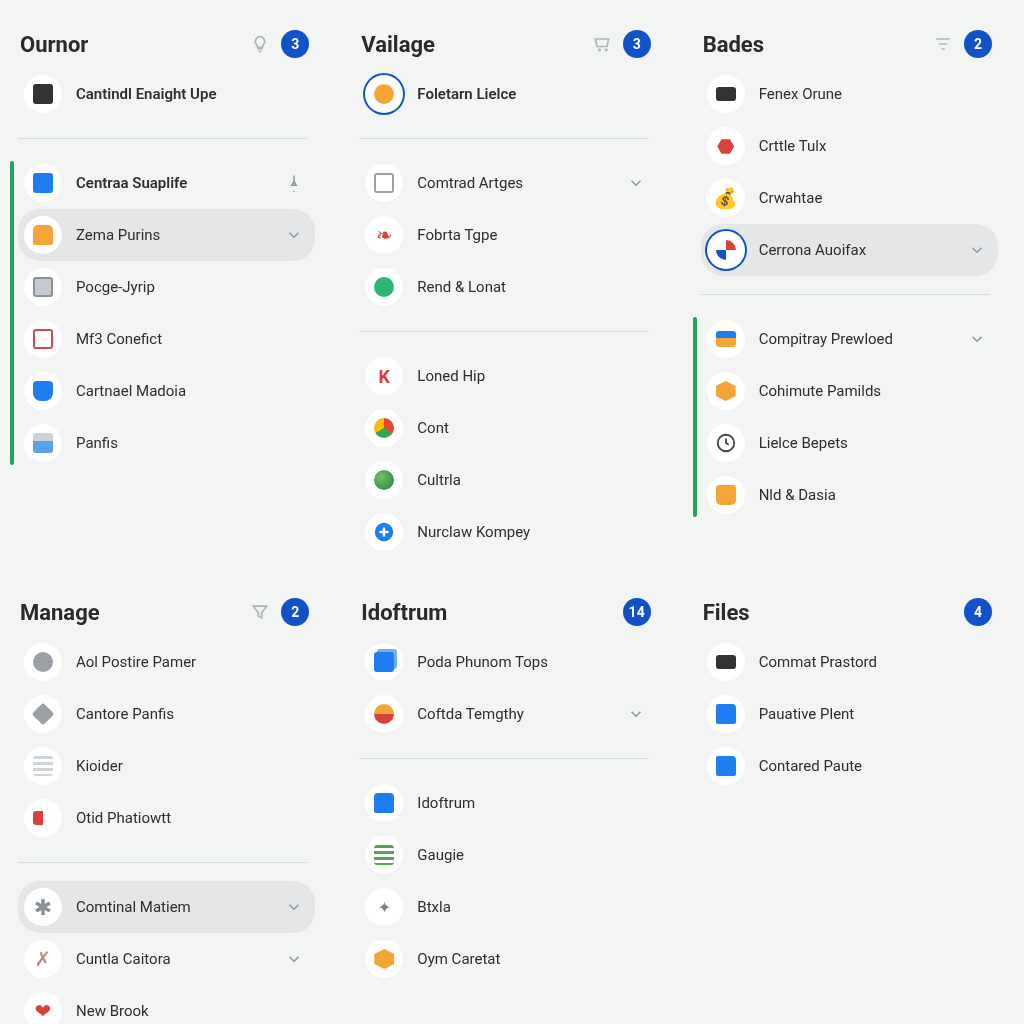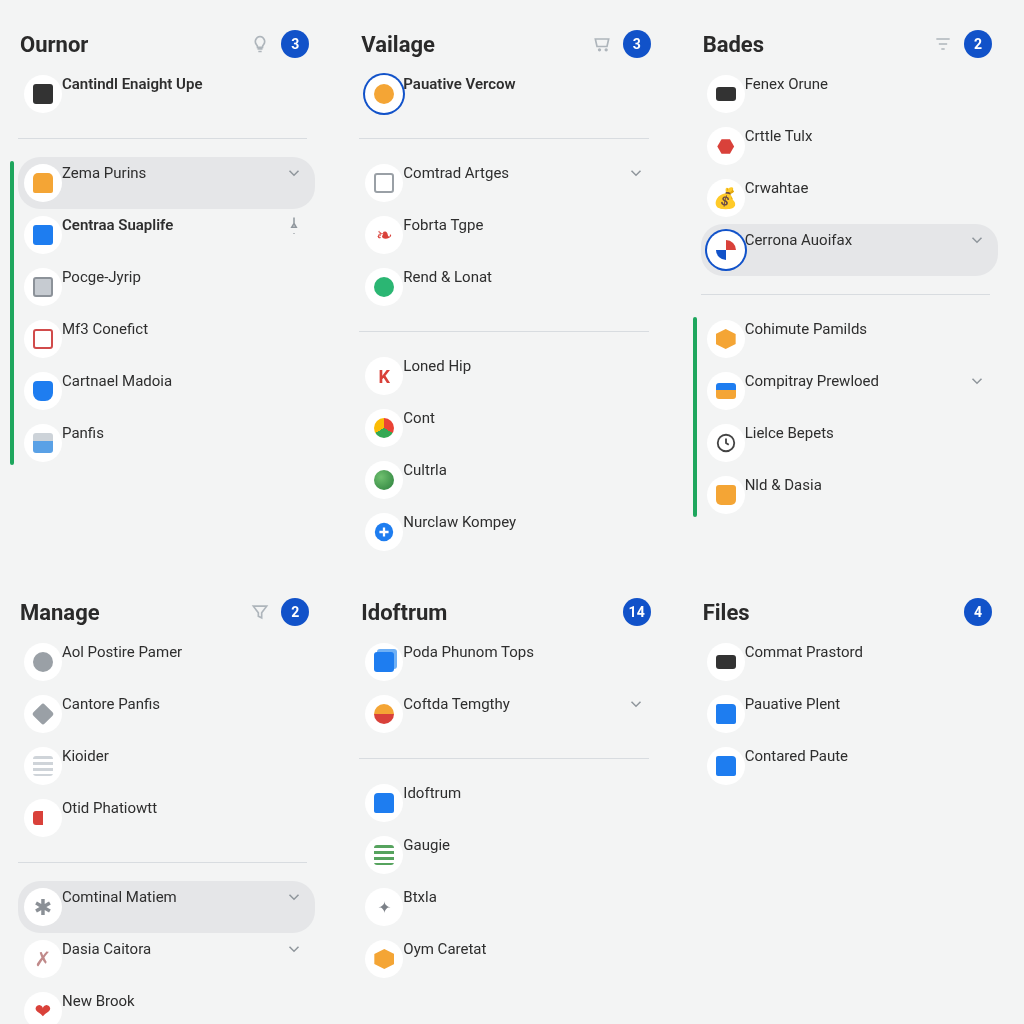--- a/index.html
+++ b/index.html
@@ -35,21 +35,21 @@
     display: inline-flex; align-items: center; justify-content: center;
   }
   .groups { display: flex; flex-direction: column; gap: 18px; }
   .group { position: relative; padding-left: 8px; }
   .group.accent-green::before {
     content: ""; position: absolute; left: 0; top: 4px; bottom: 4px;
     width: 4px; background: #1ea65d; border-radius: 2px;
   }
   .divider { height: 1px; background: #d8dce0; margin: 0 8px; }
   .item {
-    display: flex; align-items: flex-start; 
+    display: flex; align-items: center; gap: 14px;
     padding: 7px 10px 7px 6px; border-radius: 22px;
   }
   .item.sel { background: #e5e6e8; }
   .label { flex: 1; color: #2e2e2e; font-size: 15px; }
   .item.strong .label { font-weight: 600; }
   .trail {
     width: 22px; color: #8f969c;
     display: inline-flex; align-items: center; justify-content: center;
   }
   .trail svg { width: 18px; height: 18px; }
@@ -88,39 +88,39 @@
     <div class="group">
       <div class="item strong">
         <span class="icon">
             <span class="sq c-dark"></span>
           </span>
         <span class="label">Cantindl Enaight Upe</span>
       </div>
     </div>
     <div class="divider"></div>
     <div class="group accent-green">
+      <div class="item strong">
+        <span class="icon">
+            <span class="sq c-blue"></span>
+          </span>
+        <span class="label">Centraa Suaplife</span>
+        <span class="trail">
+            <svg viewBox="0 0 24 24" fill="none" stroke="currentColor" stroke-width="2">
+              <path d="M12 2v8m0 0 3 5H9l3-5zm0 13v4"></path>
+            </svg>
+          </span>
+      </div>
       <div class="item sel">
         <span class="icon">
             <span class="sq c-orange" style="border-radius:5px 5px 2px 2px"></span>
           </span>
         <span class="label">Zema Purins</span>
         <span class="trail">
             <svg viewBox="0 0 24 24" fill="none" stroke="currentColor" stroke-width="2">
               <path d="m6 9 6 6 6-6"></path>
-            </svg>
-          </span>
-      </div>
-      <div class="item strong">
-        <span class="icon">
-            <span class="sq c-blue"></span>
-          </span>
-        <span class="label">Centraa Suaplife</span>
-        <span class="trail">
-            <svg viewBox="0 0 24 24" fill="none" stroke="currentColor" stroke-width="2">
-              <path d="M12 2v8m0 0 3 5H9l3-5zm0 13v4"></path>
             </svg>
           </span>
       </div>
       <div class="item">
         <span class="icon">
             <span class="sq c-lgray" style="border:2px solid #8c9299"></span>
           </span>
         <span class="label">Pocge-Jyrip</span>
       </div>
       <div class="item">
@@ -156,21 +156,21 @@
         </span>
       <span class="badge">3</span>
     </div>
   </header>
   <div class="groups">
     <div class="group">
       <div class="item strong">
         <span class="icon ring">
             <span class="sq c-orange" style="border-radius:50%"></span>
           </span>
-        <span class="label">Pauative Vercow</span>
+        <span class="label">Foletarn Lielce</span>
       </div>
     </div>
     <div class="divider"></div>
     <div class="group">
       <div class="item">
         <span class="icon">
             <span class="sq" style="border:2px solid #9aa0a6;background:#fff"></span>
           </span>
         <span class="label">Comtrad Artges</span>
         <span class="trail">
@@ -266,34 +266,34 @@
             <svg viewBox="0 0 24 24" fill="none" stroke="currentColor" stroke-width="2">
               <path d="m6 9 6 6 6-6"></path>
             </svg>
           </span>
       </div>
     </div>
     <div class="divider"></div>
     <div class="group accent-green">
       <div class="item">
         <span class="icon">
+            <span class="sq" style="background:linear-gradient(#1e7df0 45%,#f4a535 45%);height:16px"></span>
+          </span>
+        <span class="label">Compitray Prewloed</span>
+        <span class="trail">
+            <svg viewBox="0 0 24 24" fill="none" stroke="currentColor" stroke-width="2">
+              <path d="m6 9 6 6 6-6"></path>
+            </svg>
+          </span>
+      </div>
+      <div class="item">
+        <span class="icon">
             <span class="sq c-orange" style="clip-path:polygon(50% 0,100% 25%,100% 75%,50% 100%,0 75%,0 25%)"></span>
           </span>
         <span class="label">Cohimute Pamilds</span>
-      </div>
-      <div class="item">
-        <span class="icon">
-            <span class="sq" style="background:linear-gradient(#1e7df0 45%,#f4a535 45%);height:16px"></span>
-          </span>
-        <span class="label">Compitray Prewloed</span>
-        <span class="trail">
-            <svg viewBox="0 0 24 24" fill="none" stroke="currentColor" stroke-width="2">
-              <path d="m6 9 6 6 6-6"></path>
-            </svg>
-          </span>
       </div>
       <div class="item">
         <span class="icon">
             <svg viewBox="0 0 24 24" fill="none" stroke="#444" stroke-width="2">
               <circle cx="12" cy="12" r="9"></circle>
               <path d="M12 7v5l3 2"></path>
             </svg>
           </span>
         <span class="label">Lielce Bepets</span>
       </div>
@@ -356,21 +356,21 @@
         <span class="trail">
             <svg viewBox="0 0 24 24" fill="none" stroke="currentColor" stroke-width="2">
               <path d="m6 9 6 6 6-6"></path>
             </svg>
           </span>
       </div>
       <div class="item">
         <span class="icon">
             <span style="color:#c08a8a;font-size:20px">✗</span>
           </span>
-        <span class="label">Dasia Caitora</span>
+        <span class="label">Cuntla Caitora</span>
         <span class="trail">
             <svg viewBox="0 0 24 24" fill="none" stroke="currentColor" stroke-width="2">
               <path d="m6 9 6 6 6-6"></path>
             </svg>
           </span>
       </div>
       <div class="item">
         <span class="icon">
             <span style="color:#d9413a;font-size:20px">❤</span>
           </span>

